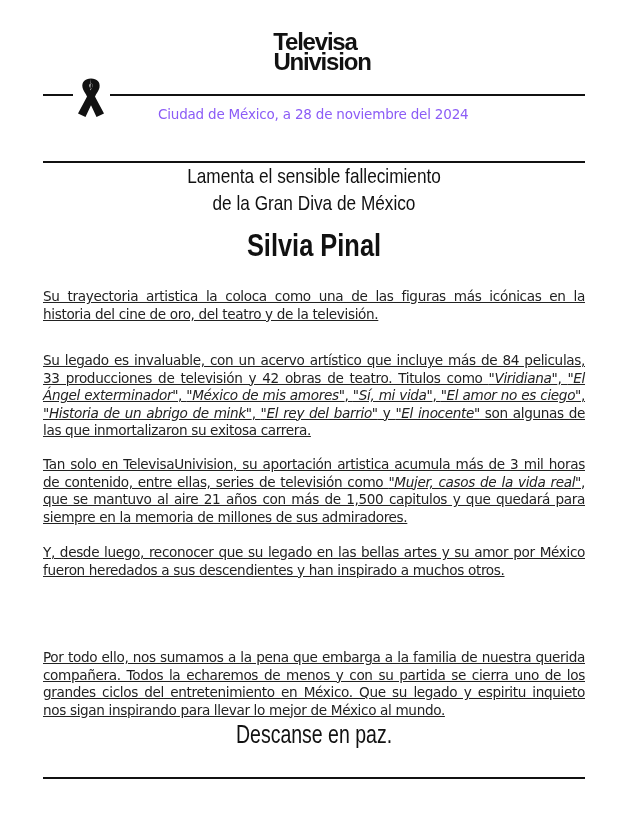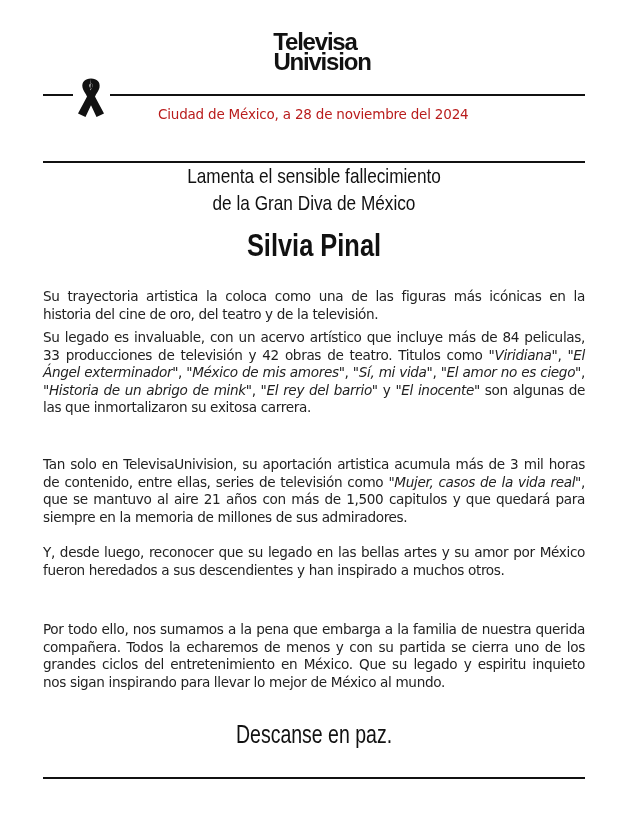--- a/index.html
+++ b/index.html
@@ -2,24 +2,24 @@
 <html><head>
   <meta charset="utf-8">
   <style>
     html, body { margin:0; padding:0; background:#ffffff; }
     body { width:628px; height:821px; position:relative; overflow:hidden; color:#1a1a1a; }
     .logo { position:absolute; left:8px; width:628px; top:32px; text-align:center; font-family:"Liberation Sans", sans-serif; font-weight:bold; color:#111; line-height:20px; }
     .logo .l1 { font-size:24px; letter-spacing:-1.2px; display:block; padding-right:14px; }
     .logo .l2 { font-size:24px; letter-spacing:-1.2px; display:block; }
     .hline { position:absolute; height:2px; background:#111; }
     .ribbon { position:absolute; left:74px; top:77px; width:34px; height:44px; }
-    .date { position:absolute; left:158px; top:106px; font-family:"DejaVu Sans", sans-serif; font-size:13.5px; color:#b91c1c; letter-spacing:-0.2px; }
+    .date { position:absolute; left:158px; top:106px; font-family:"DejaVu Sans", sans-serif; font-size:13.5px; color:#8b5cf6; letter-spacing:-0.2px; }
     .headline { position:absolute; left:0; width:628px; top:162px; text-align:center; font-family:"Liberation Sans", sans-serif; font-size:21px; line-height:27px; color:#111; transform:scaleX(0.82); transform-origin:314px 0; }
     .name { position:absolute; left:0; width:628px; top:228px; text-align:center; font-family:"Liberation Sans", sans-serif; font-weight:bold; font-size:31px; color:#111; transform:scaleX(0.82); transform-origin:314px 0; }
-    .body { position:absolute; left:43px; width:542px; font-family:"DejaVu Sans", sans-serif; font-size:13.6px; line-height:17.5px; text-align:justify; color:#222; letter-spacing:-0.35px; }
+    .body { position:absolute; left:43px; width:542px; font-family:"DejaVu Sans", sans-serif; font-size:13.6px; line-height:17.5px; text-align:justify; color:#222; letter-spacing:-0.35px;text-decoration:underline; }
     .body p { margin:0; }
     .body em { font-style:italic; }
     .closing { position:absolute; left:0; width:628px; top:720px; text-align:center; font-family:"Liberation Sans", sans-serif; font-size:25px; color:#111; transform:scaleX(0.78); transform-origin:314px 0; }
   </style>
 </head>
 <body>
 
 <div class="logo">
   <span class="l1">Televisa</span>
   <span class="l2">Univision</span>
@@ -42,31 +42,31 @@
   <div>Lamenta el sensible fallecimiento</div>
   <div>de la Gran Diva de México</div>
 </div>
 
 <div class="name">Silvia Pinal</div>
 
 <div class="body" style="top:288px;">
   <p>Su trayectoria artistica la coloca como una de las figuras más icónicas en la historia del cine de oro, del teatro y de la televisión.</p>
 </div>
 
-<div class="body" style="top:329px;">
+<div class="body" style="top:352px;">
   <p><span>Su legado es invaluable, con un acervo artístico que incluye más de 84 peliculas, 33 producciones de televisión y 42 obras de teatro. Titulos como </span><em>"Viridiana"</em><span>, </span><em>"El Ángel exterminador"</em><span>, </span><em>"México de mis amores"</em><span>, </span><em>"Sí, mi vida"</em><span>, </span><em>"El amor no es ciego"</em><span>, </span><em>"Historia de un abrigo de mink"</em><span>, </span><em>"El rey del barrio"</em><span> y </span><em>"El inocente"</em><span> son algunas de las que inmortalizaron su exitosa carrera.</span></p>
 </div>
 
 <div class="body" style="top:456px;">
   <p><span>Tan solo en TelevisaUnivision, su aportación artistica acumula más de 3 mil horas de contenido, entre ellas, series de televisión como </span><em>"Mujer, casos de la vida real"</em><span>, que se mantuvo al aire 21 años con más de 1,500 capitulos y que quedará para siempre en la memoria de millones de sus admiradores.</span></p>
 </div>
 
 <div class="body" style="top:544px;">
   <p>Y, desde luego, reconocer que su legado en las bellas artes y su amor por México fueron heredados a sus descendientes y han inspirado a muchos otros.</p>
 </div>
 
-<div class="body" style="top:621px;">
+<div class="body" style="top:649px;">
   <p>Por todo ello, nos sumamos a la pena que embarga a la familia de nuestra querida compañera. Todos la echaremos de menos y con su partida se cierra uno de los grandes ciclos del entretenimiento en México. Que su legado y espiritu inquieto nos sigan inspirando para llevar lo mejor de México al mundo.</p>
 </div>
 
 <div class="closing">Descanse en paz.</div>
 
 <div class="hline" style="left:43px; top:777px; width:542px;"></div>
 
 </body></html>

